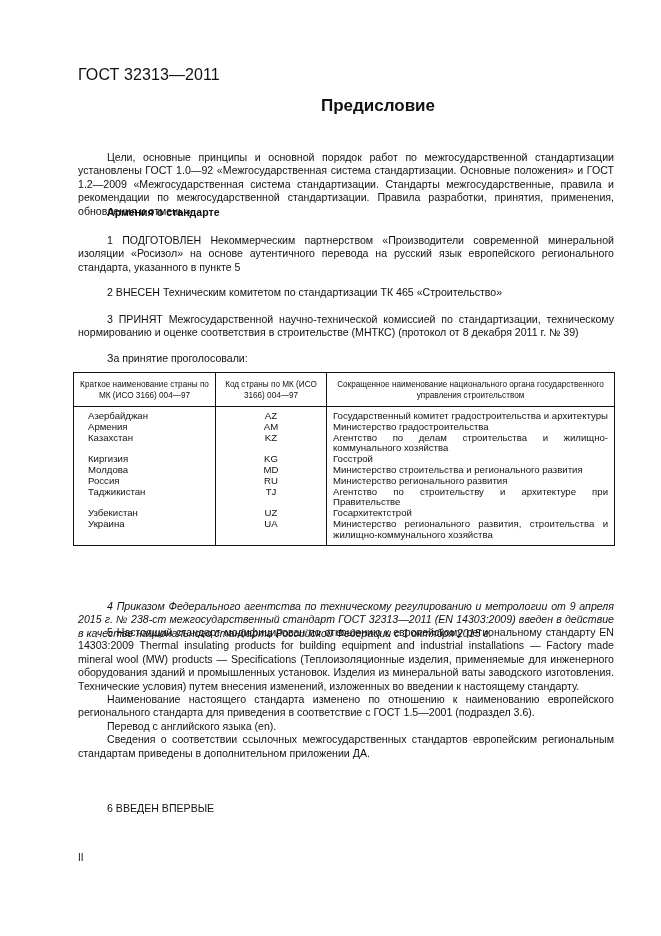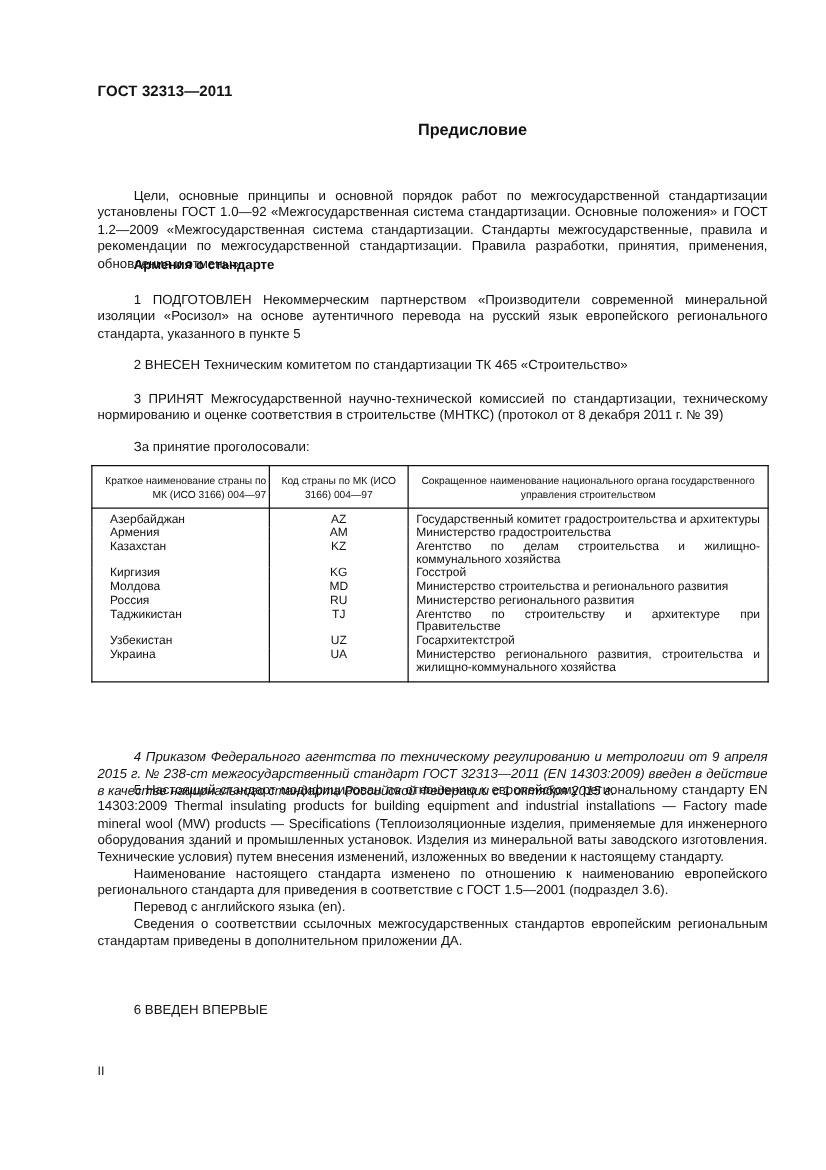--- a/index.html
+++ b/index.html
@@ -1,19 +1,19 @@
 <!DOCTYPE html>
 <html><head>
 <meta charset="utf-8">
 <style>
   html, body { margin:0; padding:0; background:#ffffff; }
   body { width:661px; height:936px; position:relative; overflow:hidden;
          font-family:"Liberation Sans", sans-serif; color:#111; }
-  .doc-code { position:absolute; left:78px; top:66px; font-size:12px; font-weight:bold; letter-spacing:0.1px; }
-  .title { position:absolute; left:0; top:96px; width:661px; text-align:center; font-size:13px; font-weight:bold; padding-left:95px; box-sizing:border-box; }
+  .doc-code { position:absolute; left:78px; top:66px; font-size:16px; font-weight:normal; letter-spacing:0.1px; }
+  .title { position:absolute; left:0; top:96px; width:661px; text-align:center; font-size:17px; font-weight:bold; padding-left:95px; box-sizing:border-box; }
   .p { font-size:10.6px; line-height:13.4px; text-align:justify; margin:0; }
   .ind { text-indent:29px; }
   .blk { position:absolute; left:78px; width:536px; }
   .bold { font-weight:bold; }
   table.vote { position:absolute; left:73px; top:372px; width:542px; border-collapse:collapse; font-size:9.6px; }
   table.vote th { font-weight:normal; font-size:8.2px; line-height:11px; text-align:center; border:1.3px solid #111; padding:4px 2px; height:25px; }
   table.vote td { vertical-align:top; padding:0; line-height:10.8px; border-left:1.3px solid #111; border-right:1.3px solid #111; }
   table.vote tbody tr:first-child td { padding-top:4px; }
   table.vote tbody tr:last-child td { padding-bottom:4px; border-bottom:1.3px solid #111; }
   td.c1 { padding-left:14px !important; width:127px; }
@@ -47,21 +47,21 @@
   <p class="p ind">3  ПРИНЯТ Межгосударственной научно-технической комиссией по стандартизации, техническому нормированию и оценке соответствия в строительстве (МНТКС) (протокол от 8 декабря 2011 г. № 39)</p>
 </div>
 
 <div class="blk" style="top:352px;">
   <p class="p ind">За принятие проголосовали:</p>
 </div>
 
 <table class="vote">
   <thead>
     <tr>
-      <th style="width:127px;text-align:right;">Краткое наименование страны по МК (ИСО 3166) 004—97</th>
+      <th style="width:127px;">Краткое наименование страны по МК (ИСО 3166) 004—97</th>
       <th style="width:106px;">Код страны по МК (ИСО 3166) 004—97</th>
       <th>Сокращенное наименование национального органа государственного управления строительством</th>
     </tr>
   </thead>
   <tbody>
     <tr>
         <td class="c1">Азербайджан</td>
         <td class="c2">AZ</td>
         <td class="c3">Государственный комитет градостроительства и архитектуры</td>
       </tr>

